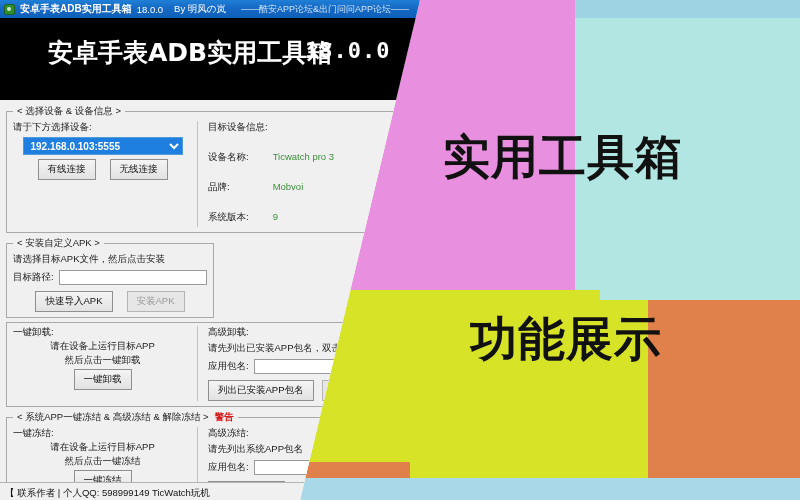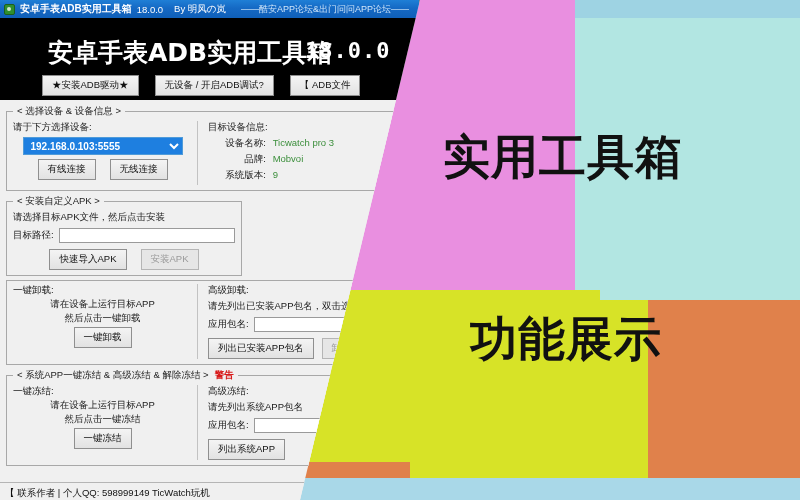--- a/index.html
+++ b/index.html
@@ -130,21 +130,21 @@
     border:1px solid #4f9bd9;
     background:#1e7fe0; color:#fff; font-weight:bold;
     padding-left:3px;
     font-family:"Liberation Sans",sans-serif;
   }
   .combo-wrap { display:flex; justify-content:center; margin:3px 0 4px 0; }
 
   .btn-row { display:flex; gap:14px; justify-content:center; }
 
   .info-line { font-size:9.5px; margin-bottom:3px; white-space:nowrap; }
-  .info-line .k { color:#1a1a1a; display:inline-block; width:58px; text-align:right; }
+  .info-line .k { color:#1a1a1a; display:inline-block; width:58px; text-align:left;margin-top:14px; }
   .info-line .v { color:#3c8f3c; margin-left:4px; }
 
   .path-row { display:flex; align-items:center; gap:5px; margin:4px 0 6px 0; }
   .path-row .lbl { margin:0; }
   input.txt {
     height:15px; border:1px solid #9a9a9a; background:#fff;
     font-size:9px; flex:1; min-width:40px;
     font-family:"Liberation Sans",sans-serif;
   }
 
@@ -197,25 +197,20 @@
     <span id="app-icon"></span>
     <span id="title-text">安卓手表ADB实用工具箱</span>
     <span id="title-ver">18.0.0</span>
     <span id="title-by">By 明风の岚</span>
     <span id="title-forum">——酷安APP论坛&amp;出门问问APP论坛——</span>
   </div>
 
   <div id="hero">
     <div id="hero-title">安卓手表ADB实用工具箱</div>
     <div id="hero-ver">18.0.0</div>
-    <div id="hero-buttons">
-      <button class="btn">★安装ADB驱动★</button>
-      <button class="btn">无设备 / 开启ADB调试?</button>
-      <button class="btn">【 ADB文件</button>
-    </div>
   </div>
 
   <div id="app-body">
 
     <fieldset class="group">
       <legend>&lt; 选择设备 &amp; 设备信息 &gt;</legend>
       <div class="cols">
         <div class="col-l">
           <div class="lbl">请于下方选择设备:</div>
           <div class="combo-wrap">
@@ -240,21 +235,21 @@
           </div>
           <div class="info-line">
             <span class="k">系统版本:</span>
             <span class="v">9</span>
           </div>
         </div>
       </div>
     </fieldset>
 
     <div style="display:flex; gap:4px;">
-      <fieldset class="group" style="width:236px; flex:0 0 auto;">
+      <fieldset class="group" style="width:208px; flex:0 0 auto;">
         <legend>&lt; 安装自定义APK &gt;</legend>
         <div class="lbl">请选择目标APK文件，然后点击安装</div>
         <div class="path-row">
           <span class="lbl">目标路径:</span>
           <input class="txt" type="text" value="" style="">
         </div>
         <div class="btn-row">
           <button class="btn">快速导入APK</button>
           <button class="btn disabled">安装APK</button>
         </div>

